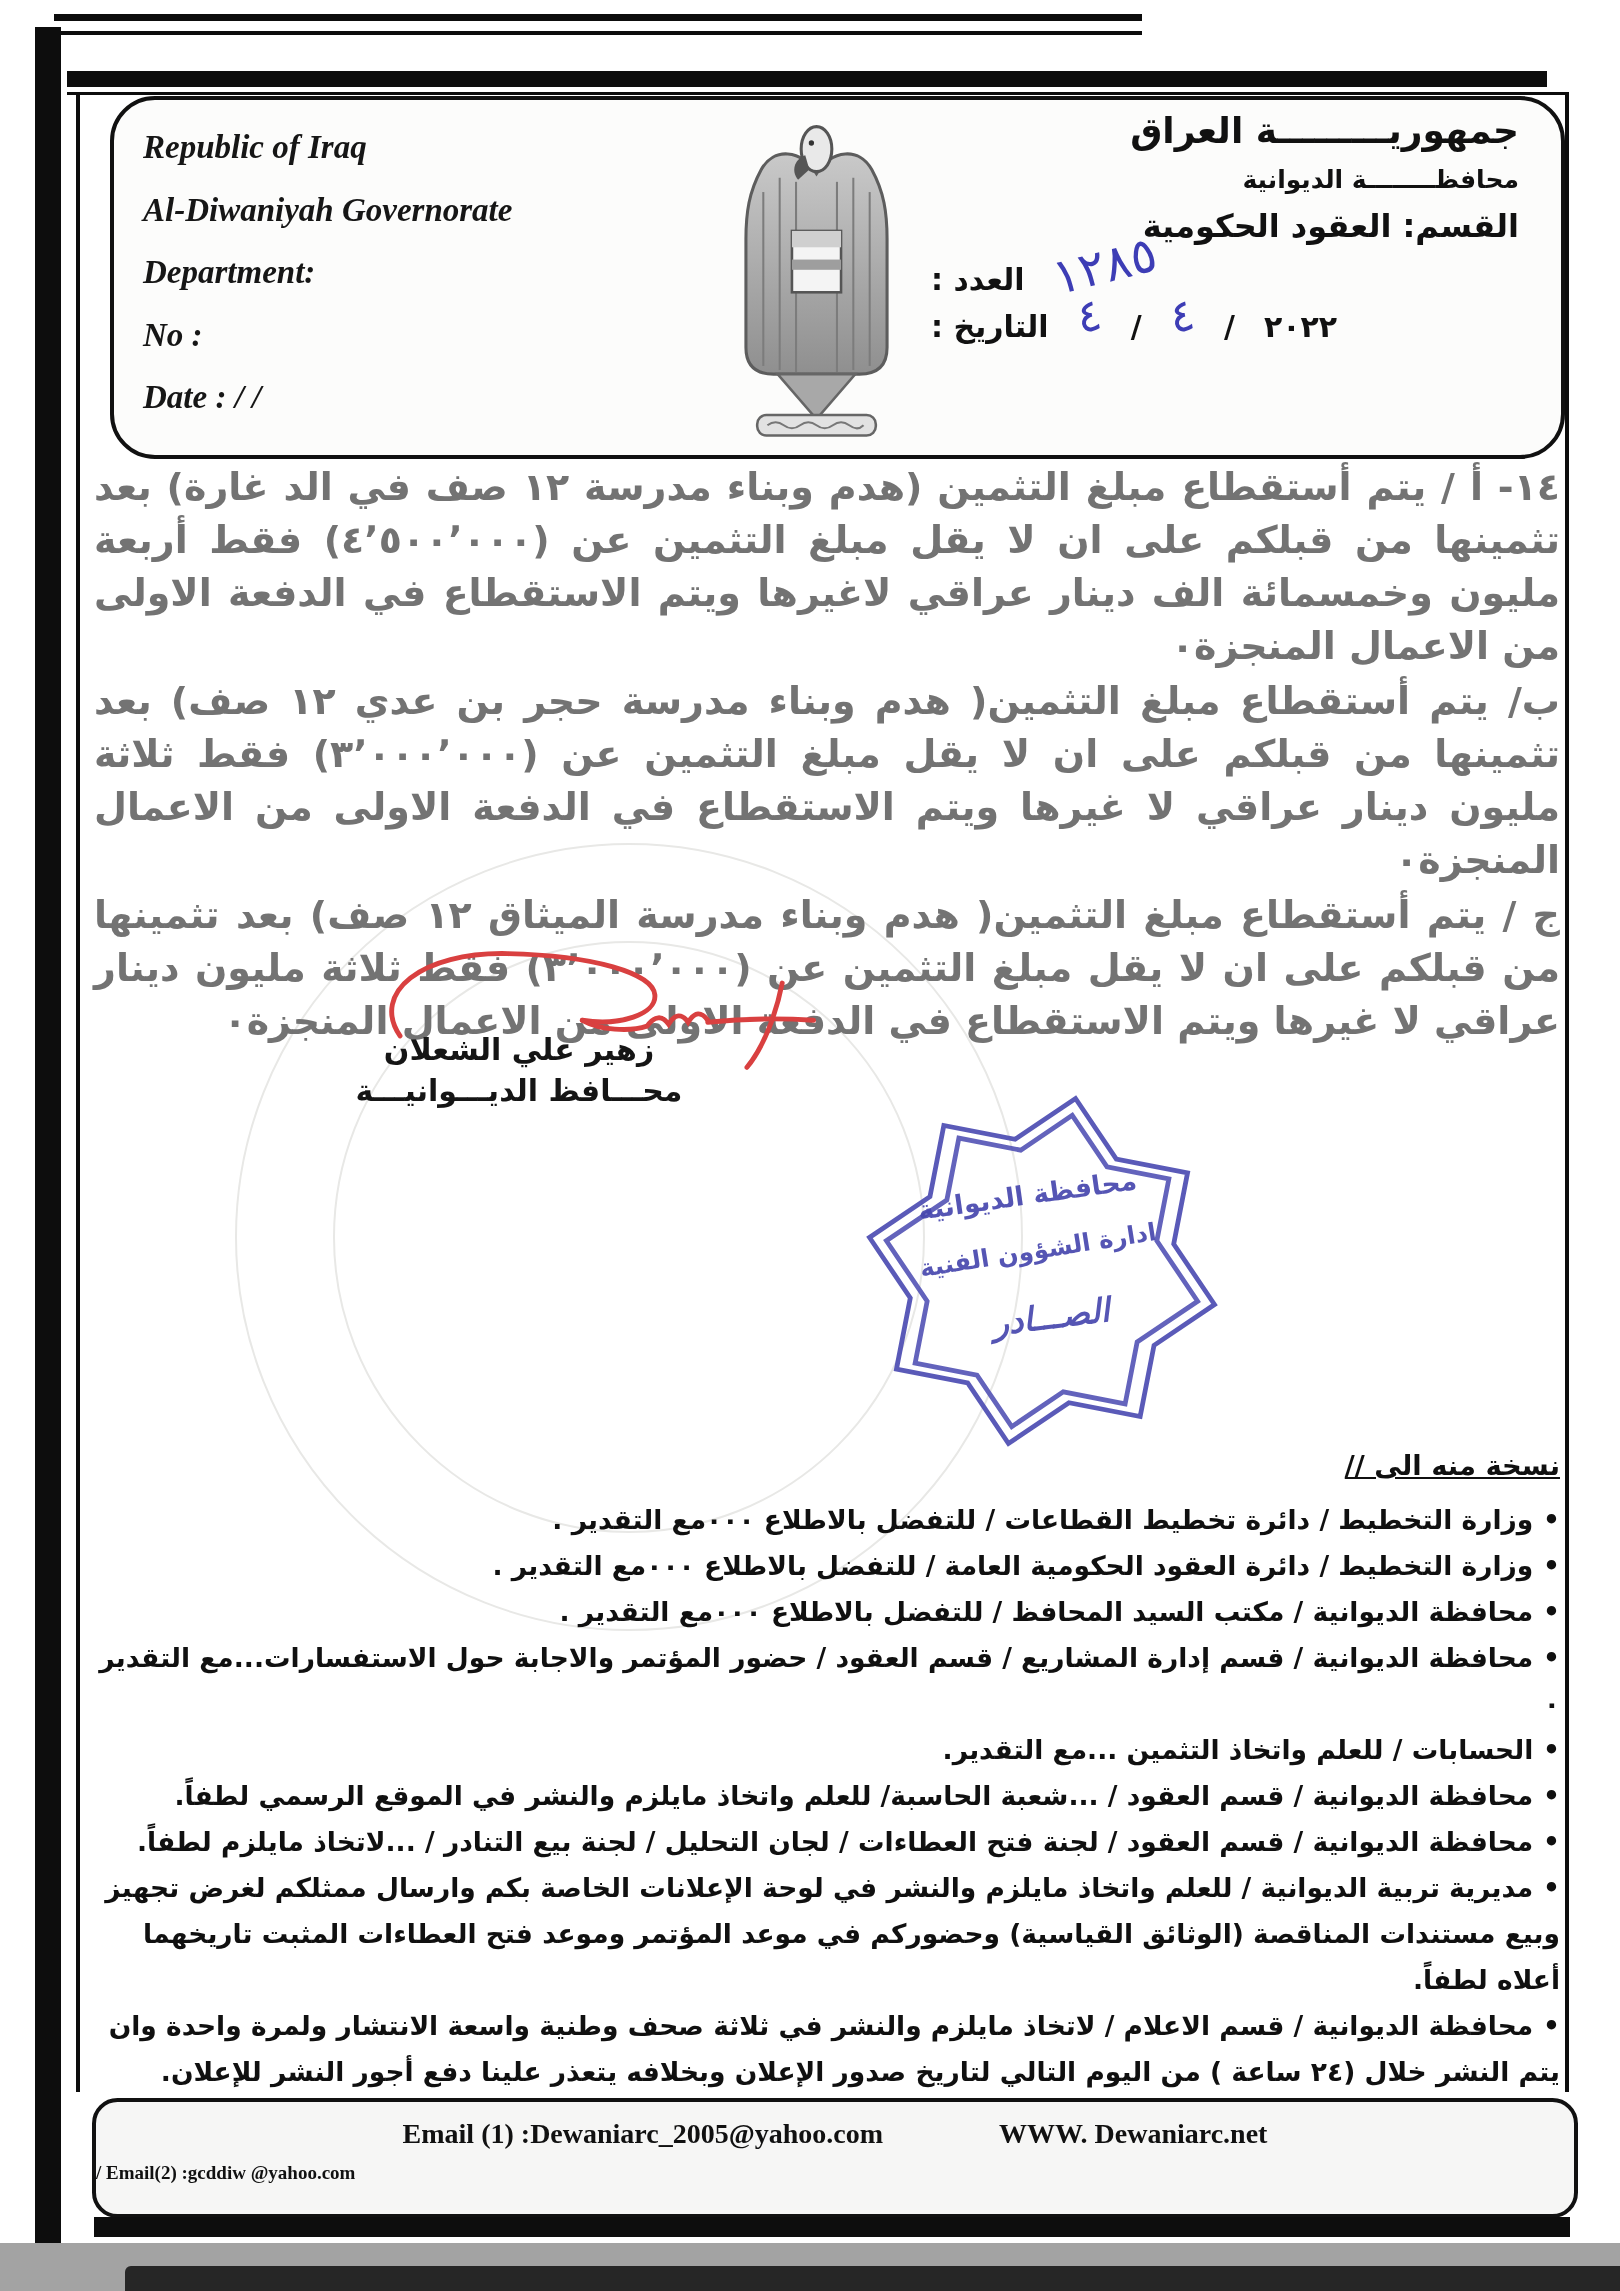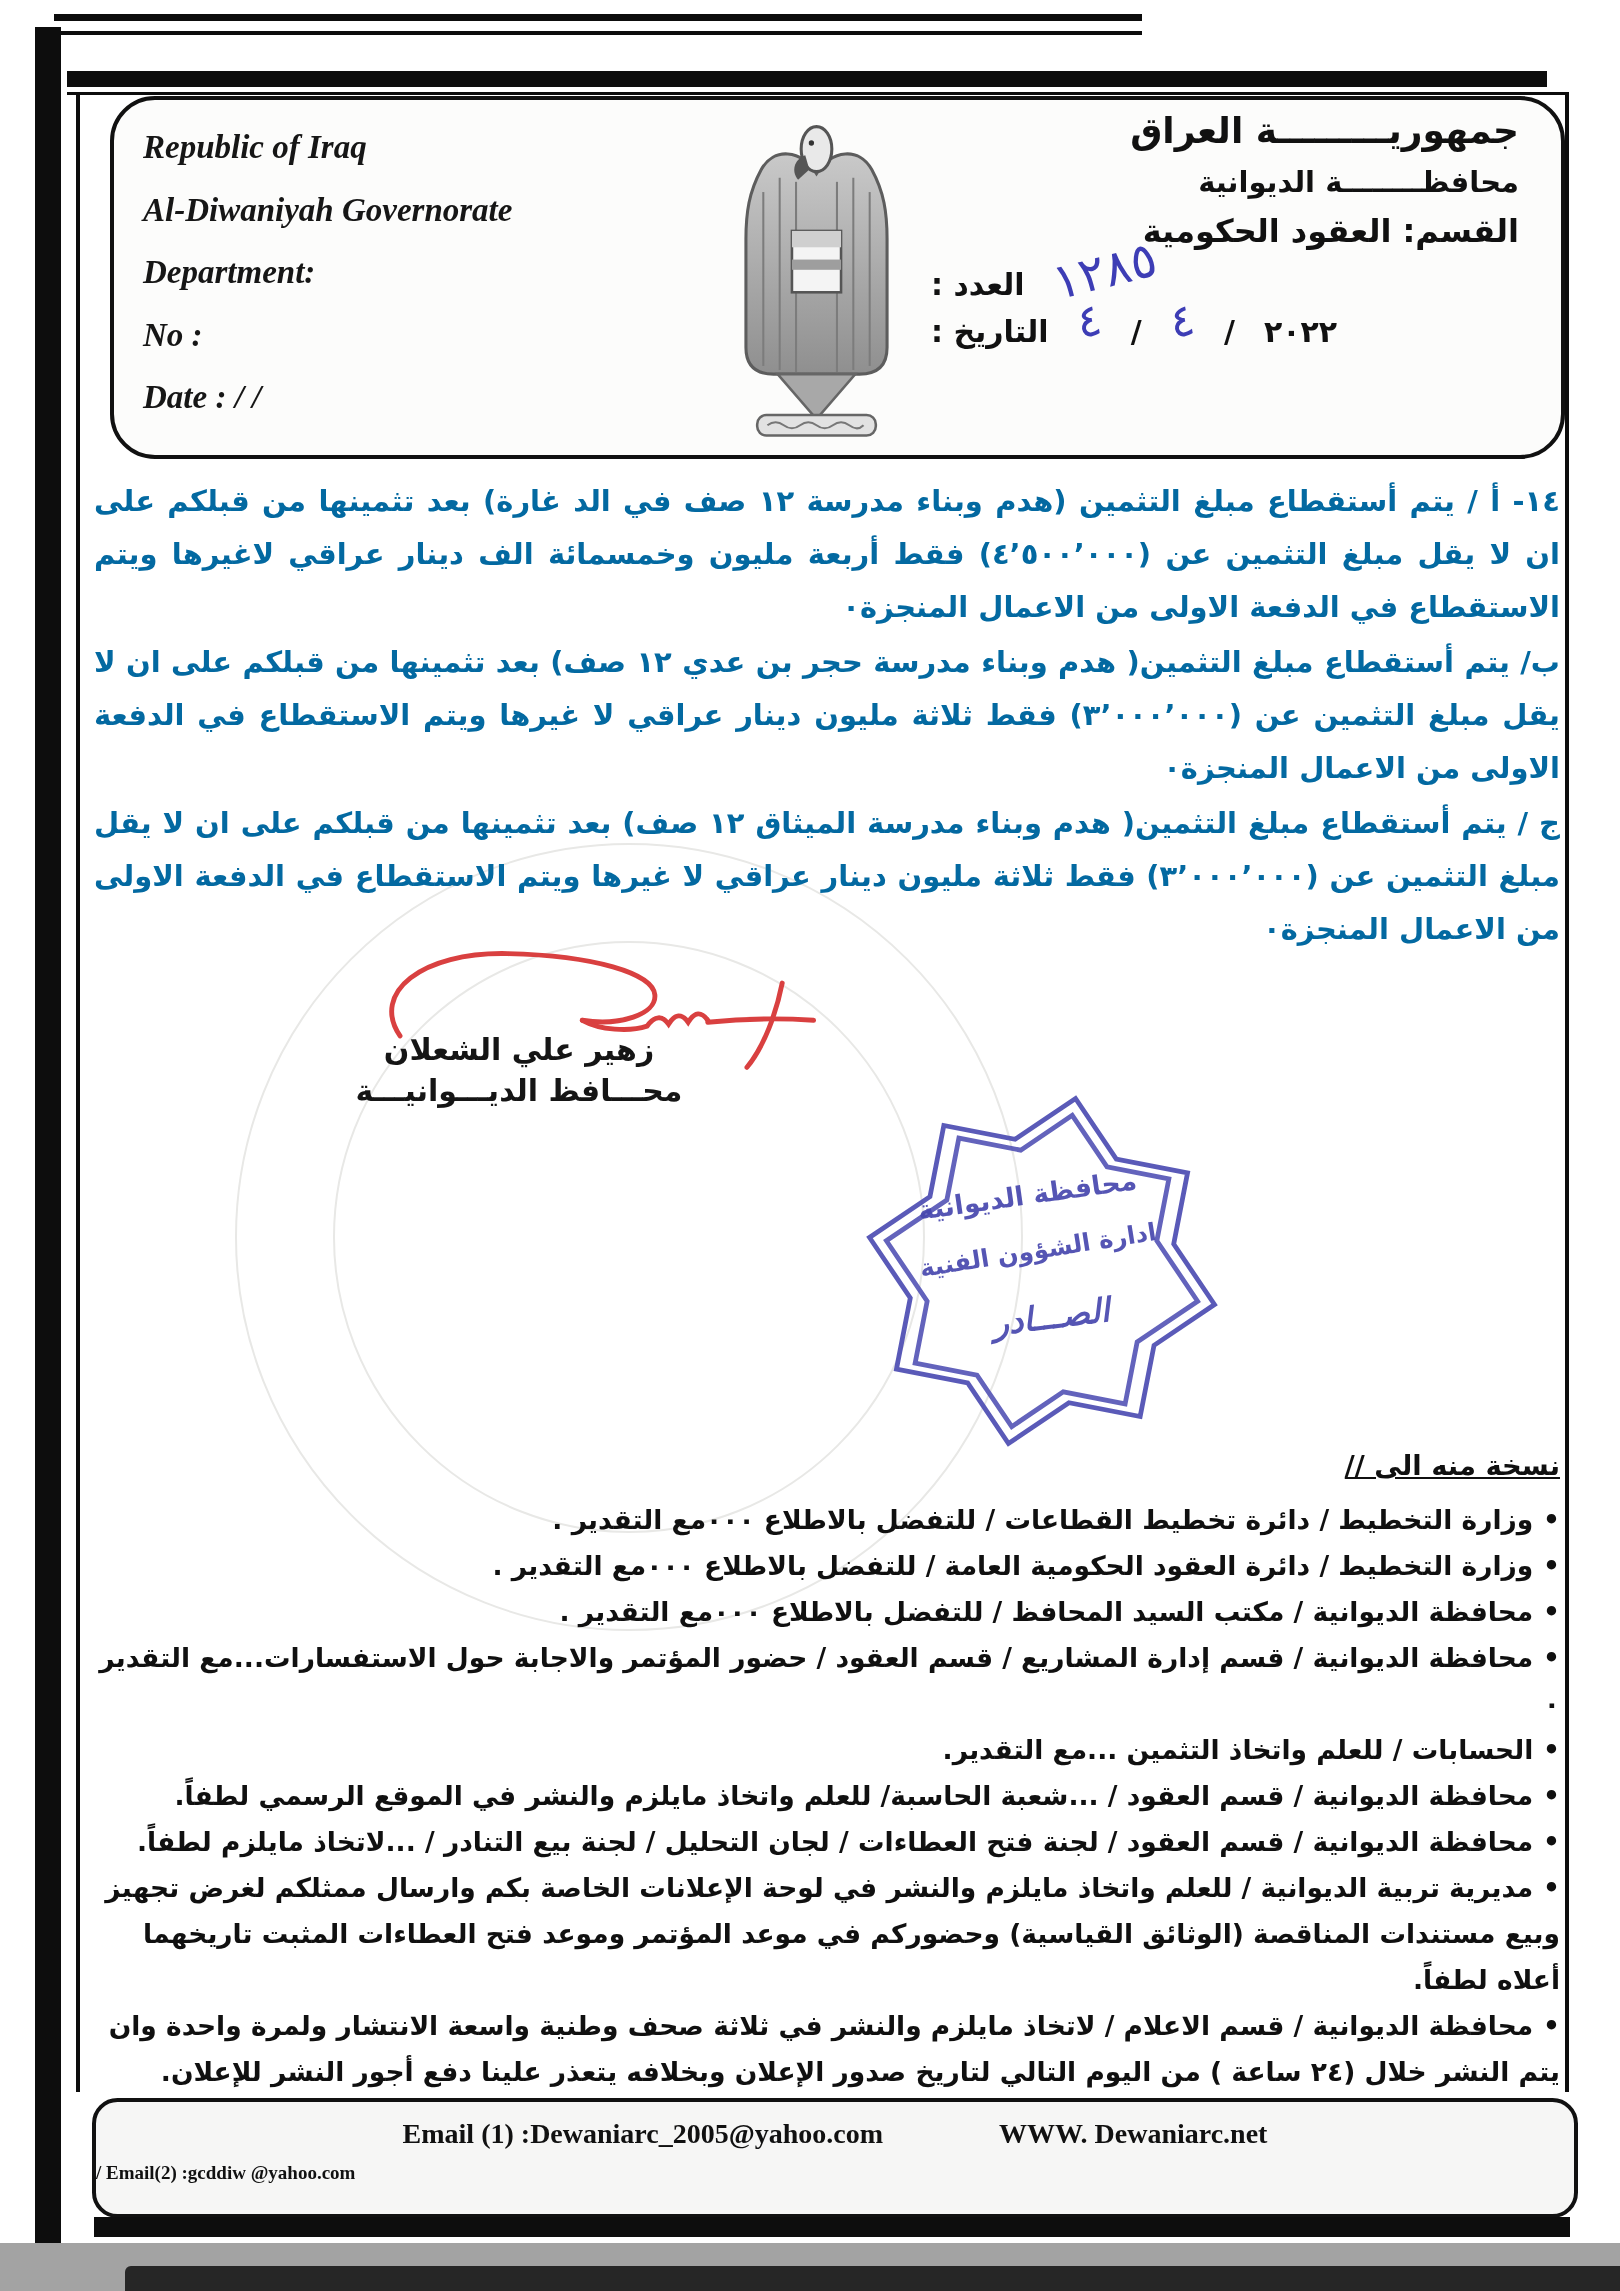--- a/index.html
+++ b/index.html
@@ -30,22 +30,22 @@
   .ar-block .line{margin-bottom:13.7px;}
   .num-row,.date-row{display:flex;flex-direction:row-reverse;justify-content:flex-start;
     align-items:baseline;gap:29px;font-size:30px;font-weight:bold;color:#111;}
   .hand{color:#3d3db5;font-weight:500;font-size:49px;line-height:29px;
     display:inline-block;transform:rotate(-14deg) translateY(-7.8px);}
   .hand.small{font-size:45px;transform:rotate(-10deg) translateY(-5.9px);}
   .date-row .year{direction:ltr;unicode-bidi:bidi-override;}
   
   .emblem{left:704px;top:110px;width:225px;height:338px;}
   
-  .body-text{left:94px;top:475px;width:1466px;direction:rtl;text-align:justify;
-    color:#0369a1;font-weight:bold;font-size:29px;line-height:53px;}
+  .body-text{left:94px;top:461px;width:1466px;direction:rtl;text-align:justify;
+    color:#737373;font-weight:bold;font-size:38px;line-height:53px;}
   .body-text p{margin:0 0 2px 0;}
   
   .sig-svg{left:353px;top:936px;width:490px;height:147px;}
   .sig-name{left:323px;top:1029px;width:392px;text-align:center;direction:rtl;
     font-weight:bold;font-size:30px;color:#151515;line-height:41px;}
   
   .stamp{left:851px;top:1080px;width:382px;height:382px;transform:rotate(-11deg);
     color:#4747ae;}
   .stamp svg{position:absolute;left:0;top:0;}
   .stamp .s-line{position:absolute;width:100%;text-align:center;direction:rtl;
@@ -118,21 +118,21 @@
     <rect x="86" y="118" width="48" height="16" fill="#cfcfcf"></rect>
     <rect x="86" y="146" width="48" height="10" fill="#9e9e9e"></rect>
     <path d="M72,258 L110,302 L148,258 Z" fill="#a8a8a8" stroke="#666" stroke-width="2.5"></path>
     <rect x="52" y="298" width="116" height="20" rx="9" fill="#e2e2e2" stroke="#666" stroke-width="2.5"></rect>
     <path d="M62,308 q8,-6 16,0 q8,6 16,0 q8,-6 16,0 q8,6 16,0 q8,-6 16,0 q8,6 14,0" fill="none" stroke="#777" stroke-width="2"></path>
   </svg>
 </div>
 
 <div class="abs ar-block">
   <div class="line" style="font-size:36px;">جمهوريـــــــــة العراق</div>
-  <div class="line" style="font-size:29px;">محافظــــــــة الديوانية</div>
+  <div class="line" style="font-size:25px;">محافظــــــــة الديوانية</div>
   <div class="line" style="font-size:32px;">القسم: العقود الحكومية</div>
   <div class="num-row" style="margin-top:5.9px;">
     <span>العدد :</span>
     <span class="hand">١٢٨٥</span>
   </div>
   <div class="date-row" style="margin-top:9.8px;">
     <span>التاريخ :</span>
     <span class="hand small">٤</span>
     <span>/</span>
     <span class="hand small">٤</span>

